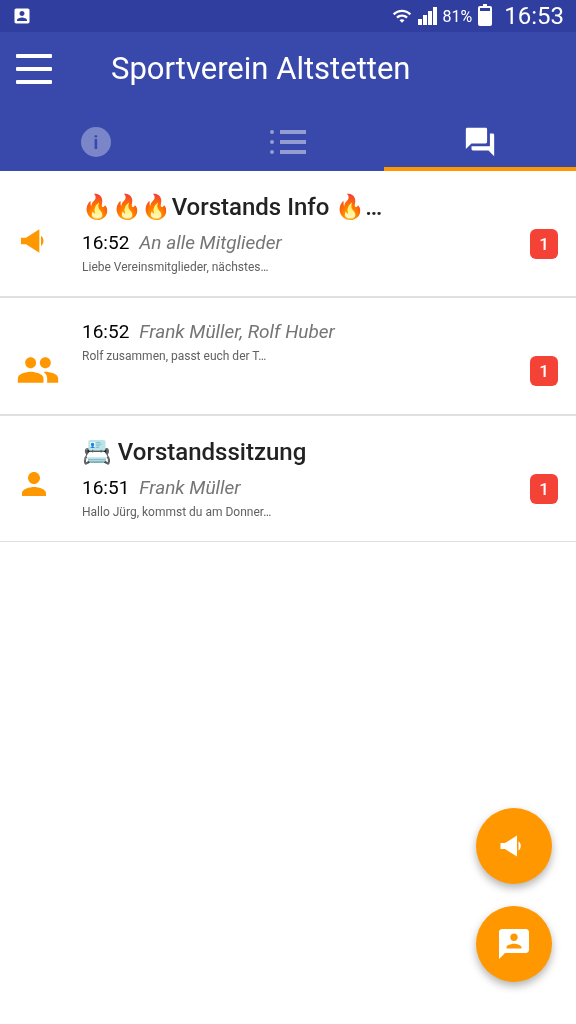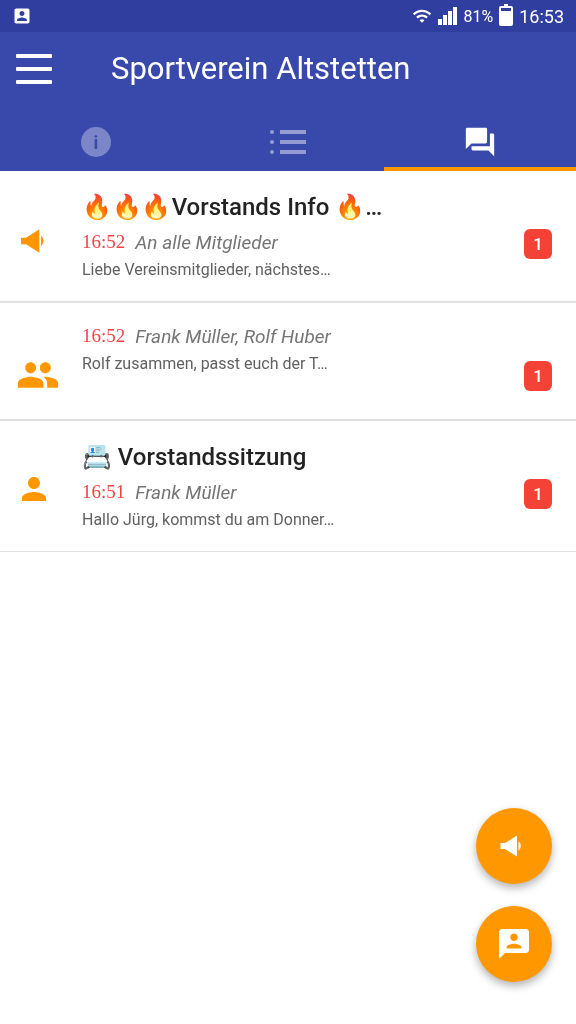--- a/index.html
+++ b/index.html
@@ -64,21 +64,21 @@
       bottom: 0;
       left: 66.66%;
       width: 33.33%;
       height: 4px;
       background: #ff9800;
     }
     .conversations { background: #fff; }
     .conv {
       display: flex;
       align-items: flex-start;
-      padding: 22px 24px 22px 16px;
+      padding: 22px 18px 22px 16px;
       border-bottom: 1px solid #e0e0e0;
       border-top: 1px solid #e0e0e0;
       position: relative;
       cursor: pointer;
     }
     .conv:first-child { border-top: none; }
     .conv-icon {
       width: 66px;
       display: flex;
       justify-content: flex-start;
@@ -98,24 +98,24 @@
       text-overflow: ellipsis;
       margin-bottom: 10px;
     }
     .conv-meta {
       font-size: 19px;
       color: #757575;
       margin-bottom: 6px;
       display: flex;
       gap: 10px;
     }
-    .conv-time { color: #ef4444; font-family: Liberation Serif, serif; }
+    .conv-time { color: #000000; }
     .conv-parts { color: #757575; font-style: italic; }
     .conv-preview {
-      font-size: 16px;
+      font-size: 12px;
       color: #616161;
       white-space: nowrap;
       overflow: hidden;
       text-overflow: ellipsis;
     }
     .conv-badge {
       background: #f44336;
       color: #fff;
       min-width: 28px;
       height: 30px;
@@ -186,21 +186,21 @@
         <path d="M1 9l2 2c4.97-4.97 13.03-4.97 18 0l2-2C16.93 2.93 7.08 2.93 1 9zm8 8l3 3 3-3c-1.65-1.66-4.34-1.66-6 0zm-4-4l2 2c2.76-2.76 7.24-2.76 10 0l2-2C15.14 9.14 8.87 9.14 5 13z"></path>
       </svg>
     <span class="signal">
         <span></span>
         <span></span>
         <span></span>
         <span></span>
       </span>
     <span>81%</span>
     <span class="battery"></span>
-    <span style="font-size:18px">16:53</span>
+    <span style="margin-left:6px;font-size:24px">16:53</span>
   </div>
 </div>
 
 <div class="app-header">
   <div class="app-title-row">
     <div class="hamburger">
       <span></span>
         <span></span>
         <span></span>
     </div>

